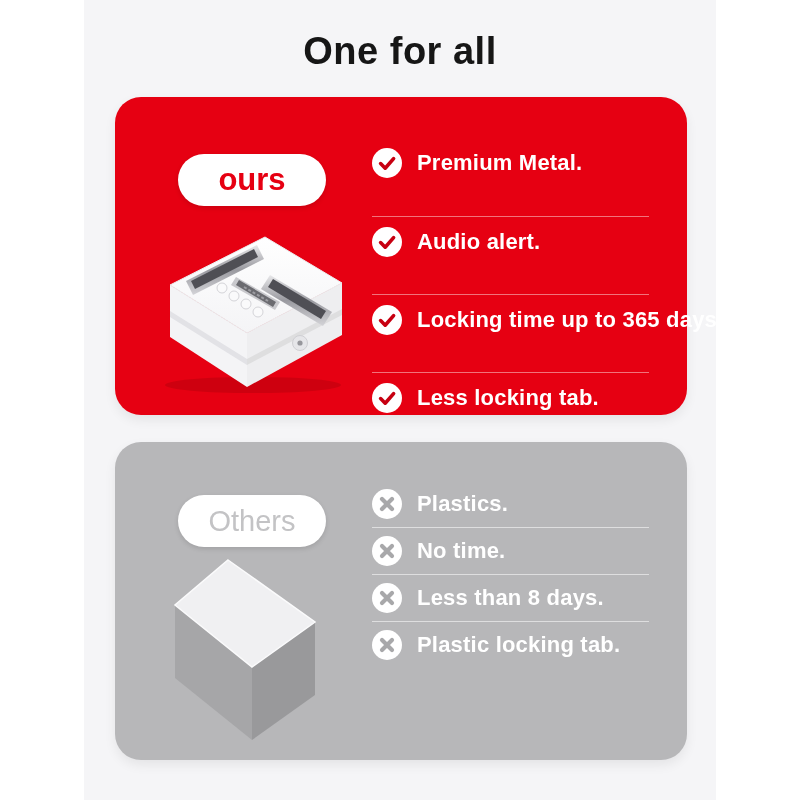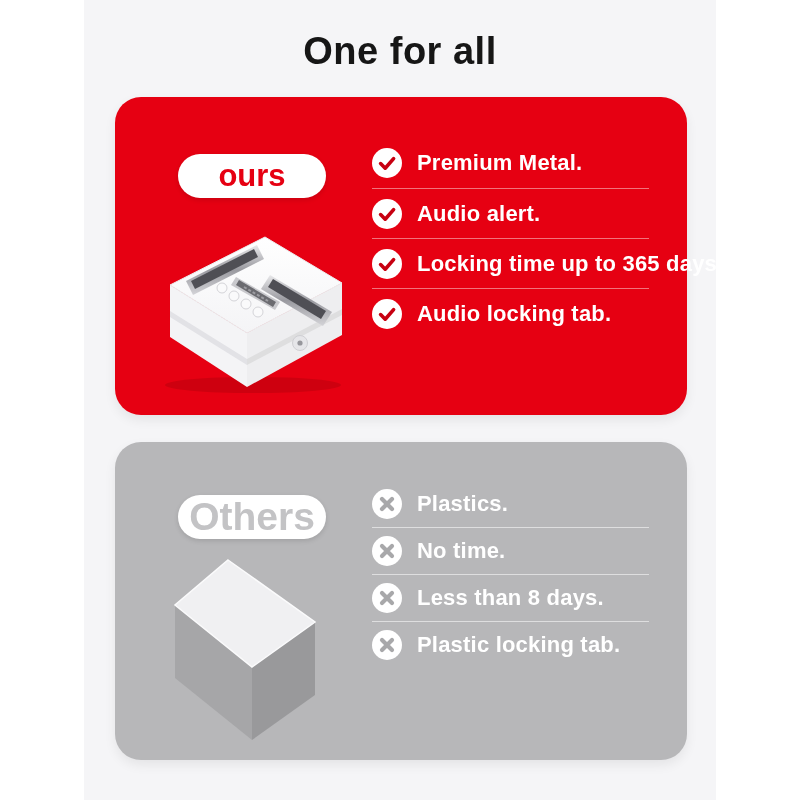--- a/index.html
+++ b/index.html
@@ -12,35 +12,35 @@
     text-align: center; font-size: 38px; font-weight: bold;
     color: #161616; letter-spacing: 0.5px;
   }
 
   .card { position: absolute; left: 115px; width: 572px; height: 318px; border-radius: 26px;
           box-shadow: 0 5px 12px rgba(0,0,0,0.07); }
   .card.ours   { top: 97px;  background: #e60012; }
   .card.others { top: 442px; background: #b7b7b9; }
 
   .pill {
-    position: absolute; left: 63px; top: 57px; width: 148px; height: 44px;
+    position: absolute; left: 63px; top: 57px; width: 148px; height: 52px;
     background: #ffffff; border-radius: 26px;
     display: flex; align-items: center; justify-content: center;
     box-shadow: 0 2px 5px rgba(0,0,0,0.12);
   }
   .pill.ours-pill   { font-size: 31px; font-weight: bold; color: #e60012; }
-  .pill.others-pill { top: 53px; font-size: 39px; font-weight: bold; color: #c3c3c5; justify-content: center; }
+  .pill.others-pill { top: 53px; font-size: 29px; font-weight: normal; color: #c3c3c5; justify-content: center; }
 
   .features { position: absolute; left: 257px; width: 277px; }
   .card.ours   .features { top: 41px; }
   .card.others .features { top: 38px; }
   .feature-row { display: flex; align-items: center; }
   .card.ours   .feature-row { height: 50px; text-align: center; }
   .card.others .feature-row { height: 47px; }
-  .card.ours   .feature-row + .feature-row { border-top: 1px solid rgba(255,255,255,0.45); }
+  .card.ours   .feature-row + .feature-row { border-top: 1px solid rgba(255,255,255,0.45); margin-top: 28px; }
   .card.others .feature-row + .feature-row { border-top: 1px solid rgba(255,255,255,0.55); }
   .feature-icon { width: 30px; height: 30px; flex: 0 0 30px; margin-right: 15px; }
   .feature-text { font-size: 22px; font-weight: 600; color: #ffffff; letter-spacing: 0.2px; white-space: nowrap; }
 
   .product-art { position: absolute; left: 35px; top: 118px; width: 210px; height: 180px; }
   .cube-art    { position: absolute; left: 50px; top: 108px; width: 160px; height: 192px; }
 </style>
 </head>
 <body>
 
@@ -116,21 +116,21 @@
           <circle cx="15" cy="15" r="15" fill="#ffffff"></circle>
           <path d="M8.6 15.6 L13.2 20.2 L21.6 10.6" fill="none" stroke="#c70011" stroke-width="3.6" stroke-linecap="round" stroke-linejoin="round"></path>
         </svg>
         <span class="feature-text">Locking time up to 365 days.</span>
       </div>
       <div class="feature-row">
         <svg class="feature-icon" viewBox="0 0 30 30">
           <circle cx="15" cy="15" r="15" fill="#ffffff"></circle>
           <path d="M8.6 15.6 L13.2 20.2 L21.6 10.6" fill="none" stroke="#c70011" stroke-width="3.6" stroke-linecap="round" stroke-linejoin="round"></path>
         </svg>
-        <span class="feature-text">Audio locking tab.</span>
+        <span class="feature-text">Less locking tab.</span>
       </div>
     </div>
   </div>
 
   <div class="card others">
     <div class="pill others-pill">
       <span>Others</span>
     </div>
 
     <svg class="cube-art" viewBox="0 0 160 192">

